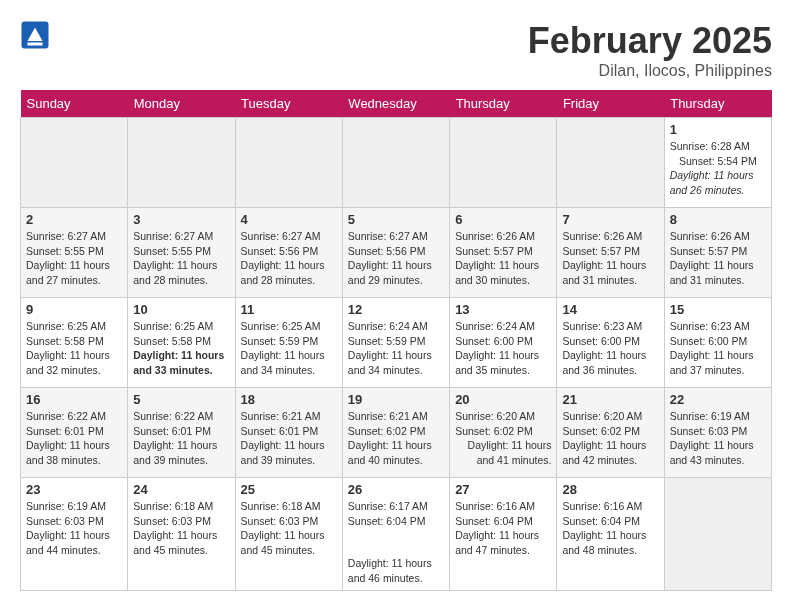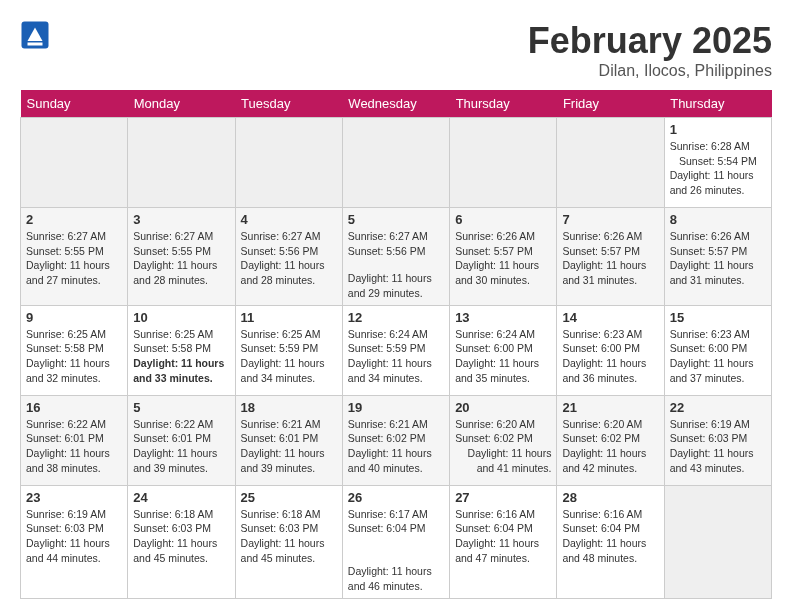--- a/index.html
+++ b/index.html
@@ -121,21 +121,21 @@
         <td class="cell-empty"></td>
         <td class="cell-empty"></td>
         <td class="cell-empty"></td>
         <td class="cell-empty"></td>
         <td class="cell-empty"></td>
         <td class="cell-empty"></td>
         <td>
           <span class="day-num">1</span>
           <span style="display: block; line-height: 1.4;">Sunrise: 6:28 AM</span>
           <span style="display: block; line-height: 1.4; text-align: center;">Sunset: 5:54 PM</span>
-          <span style="display: block; line-height: 1.4;">Daylight: 11 hours and 26 minutes.</span>
+          <span style="display: block; line-height: 1.4; font-style: italic;">Daylight: 11 hours and 26 minutes.</span>
         </td>
       </tr>
       <tr>
         <td>
           <span class="day-num">2</span>
           <span style="display: block; line-height: 1.4;">Sunrise: 6:27 AM</span>
           <span style="display: block; line-height: 1.4;">Sunset: 5:55 PM</span>
           <span style="display: block; line-height: 1.4;">Daylight: 11 hours and 27 minutes.</span>
         </td>
         <td>
@@ -147,21 +147,21 @@
         <td>
           <span class="day-num">4</span>
           <span style="display: block; line-height: 1.4;">Sunrise: 6:27 AM</span>
           <span style="display: block; line-height: 1.4;">Sunset: 5:56 PM</span>
           <span style="display: block; line-height: 1.4;">Daylight: 11 hours and 28 minutes.</span>
         </td>
         <td>
           <span class="day-num">5</span>
           <span style="display: block; line-height: 1.4;">Sunrise: 6:27 AM</span>
           <span style="display: block; line-height: 1.4;">Sunset: 5:56 PM</span>
-          <span style="display: block; line-height: 1.4; margin-top: 13px;">Daylight: 11 hours and 29 minutes.</span>
+          <span style="display: block; line-height: 1.4;">Daylight: 11 hours and 29 minutes.</span>
         </td>
         <td>
           <span class="day-num">6</span>
           <span style="display: block; line-height: 1.4;">Sunrise: 6:26 AM</span>
           <span style="display: block; line-height: 1.4;">Sunset: 5:57 PM</span>
           <span style="display: block; line-height: 1.4;">Daylight: 11 hours and 30 minutes.</span>
         </td>
         <td>
           <span class="day-num">7</span>
           <span style="display: block; line-height: 1.4;">Sunrise: 6:26 AM</span>

